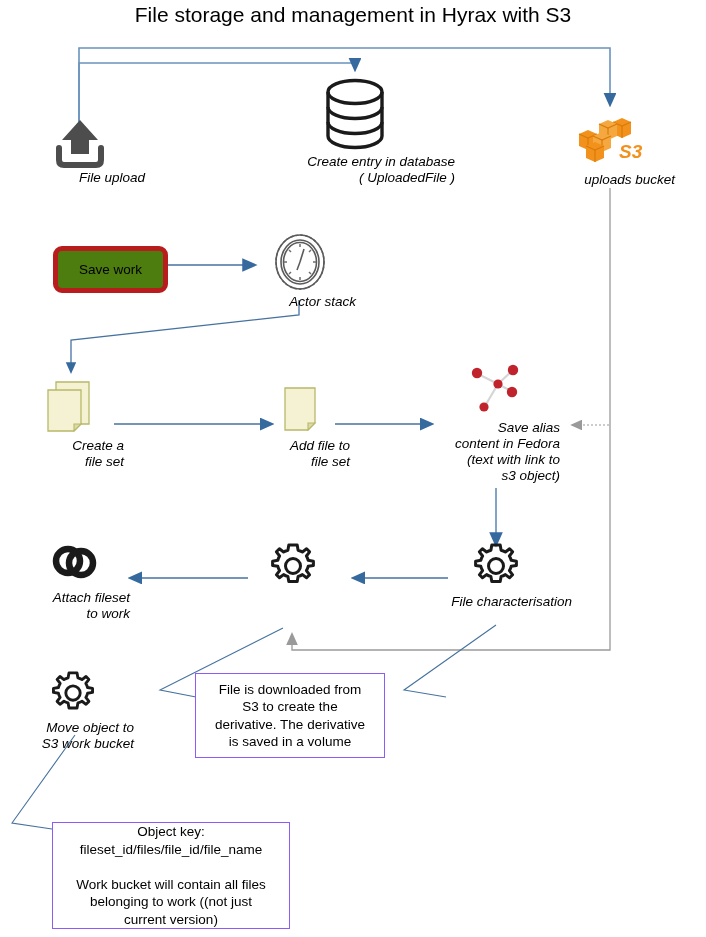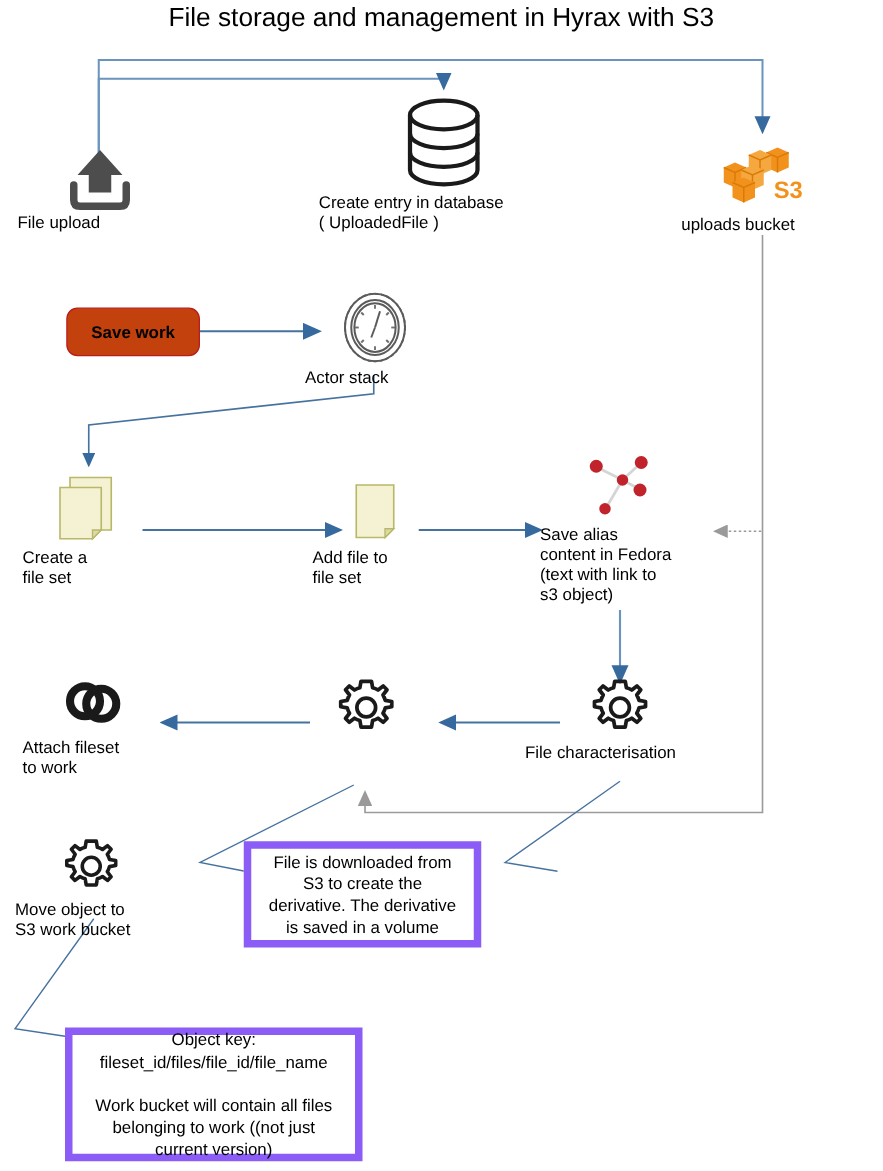--- a/index.html
+++ b/index.html
@@ -4,31 +4,31 @@
 <style>
   html,body{margin:0;padding:0;background:#ffffff;}
   body{width:706px;height:937px;position:relative;overflow:hidden;
        font-family:"Liberation Sans","DejaVu Sans",sans-serif;color:#000;}
   #canvas{position:absolute;left:0;top:0;width:706px;height:835px;}
   svg.layer{position:absolute;left:0;top:0;width:706px;height:937px;pointer-events:none;}
 
   .title{position:absolute;left:0;top:2px;width:706px;text-align:center;
          font-size:21px;line-height:26px;color:#000;}
 
-  .node{position:absolute;text-align:left;}
+  .node{position:absolute;text-align:right;font-style:italic;}
   .node .cap{font-size:13.5px;line-height:16px;color:#000;white-space:pre-line;}
   .icon{display:block;margin:0 auto;}
 
   .savework{position:absolute;left:53px;top:246px;width:105px;height:37px;
-            background:#c2410c;border:1px solid #b91c1c;border-radius:9px;
+            background:#4d7c0f;border:5px solid #b91c1c;border-radius:9px;
             display:flex;align-items:center;justify-content:center;
-            font-size:13.5px;color:#000;font-weight:bold;}
+            font-size:13.5px;color:#000;}
 
   .callout{position:absolute;box-sizing:border-box;background:#ffffff;
-           border:6px solid #8b5cf6;text-align:center;
+           border:1px solid #8b5cf6;text-align:center;
            font-size:13.5px;line-height:17.5px;color:#000;
            display:flex;align-items:center;justify-content:center;padding:6px 8px;
            white-space:pre-line;}
 </style>
 </head>
 <body>
 
 <div id="canvas">
 
   <svg class="layer" viewBox="0 0 706 937">

